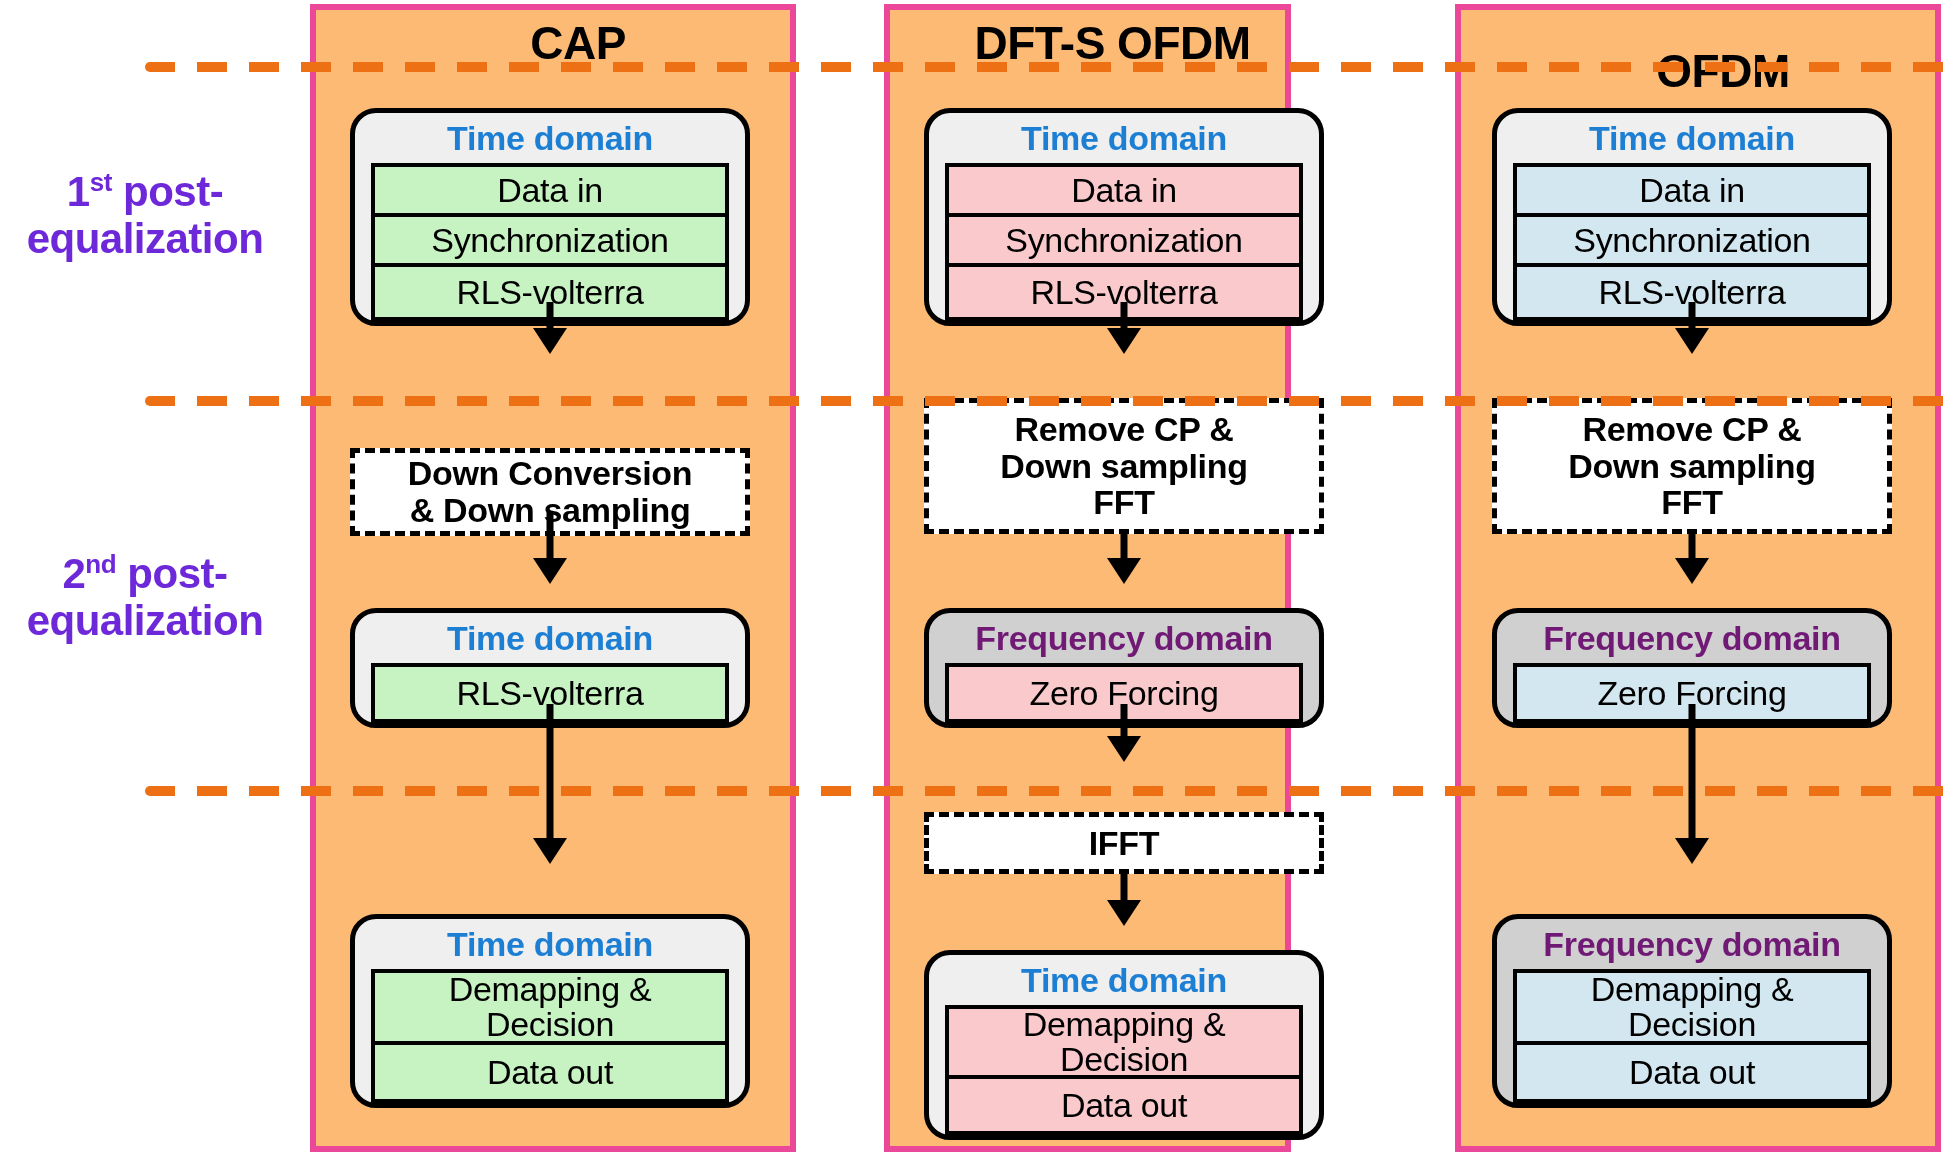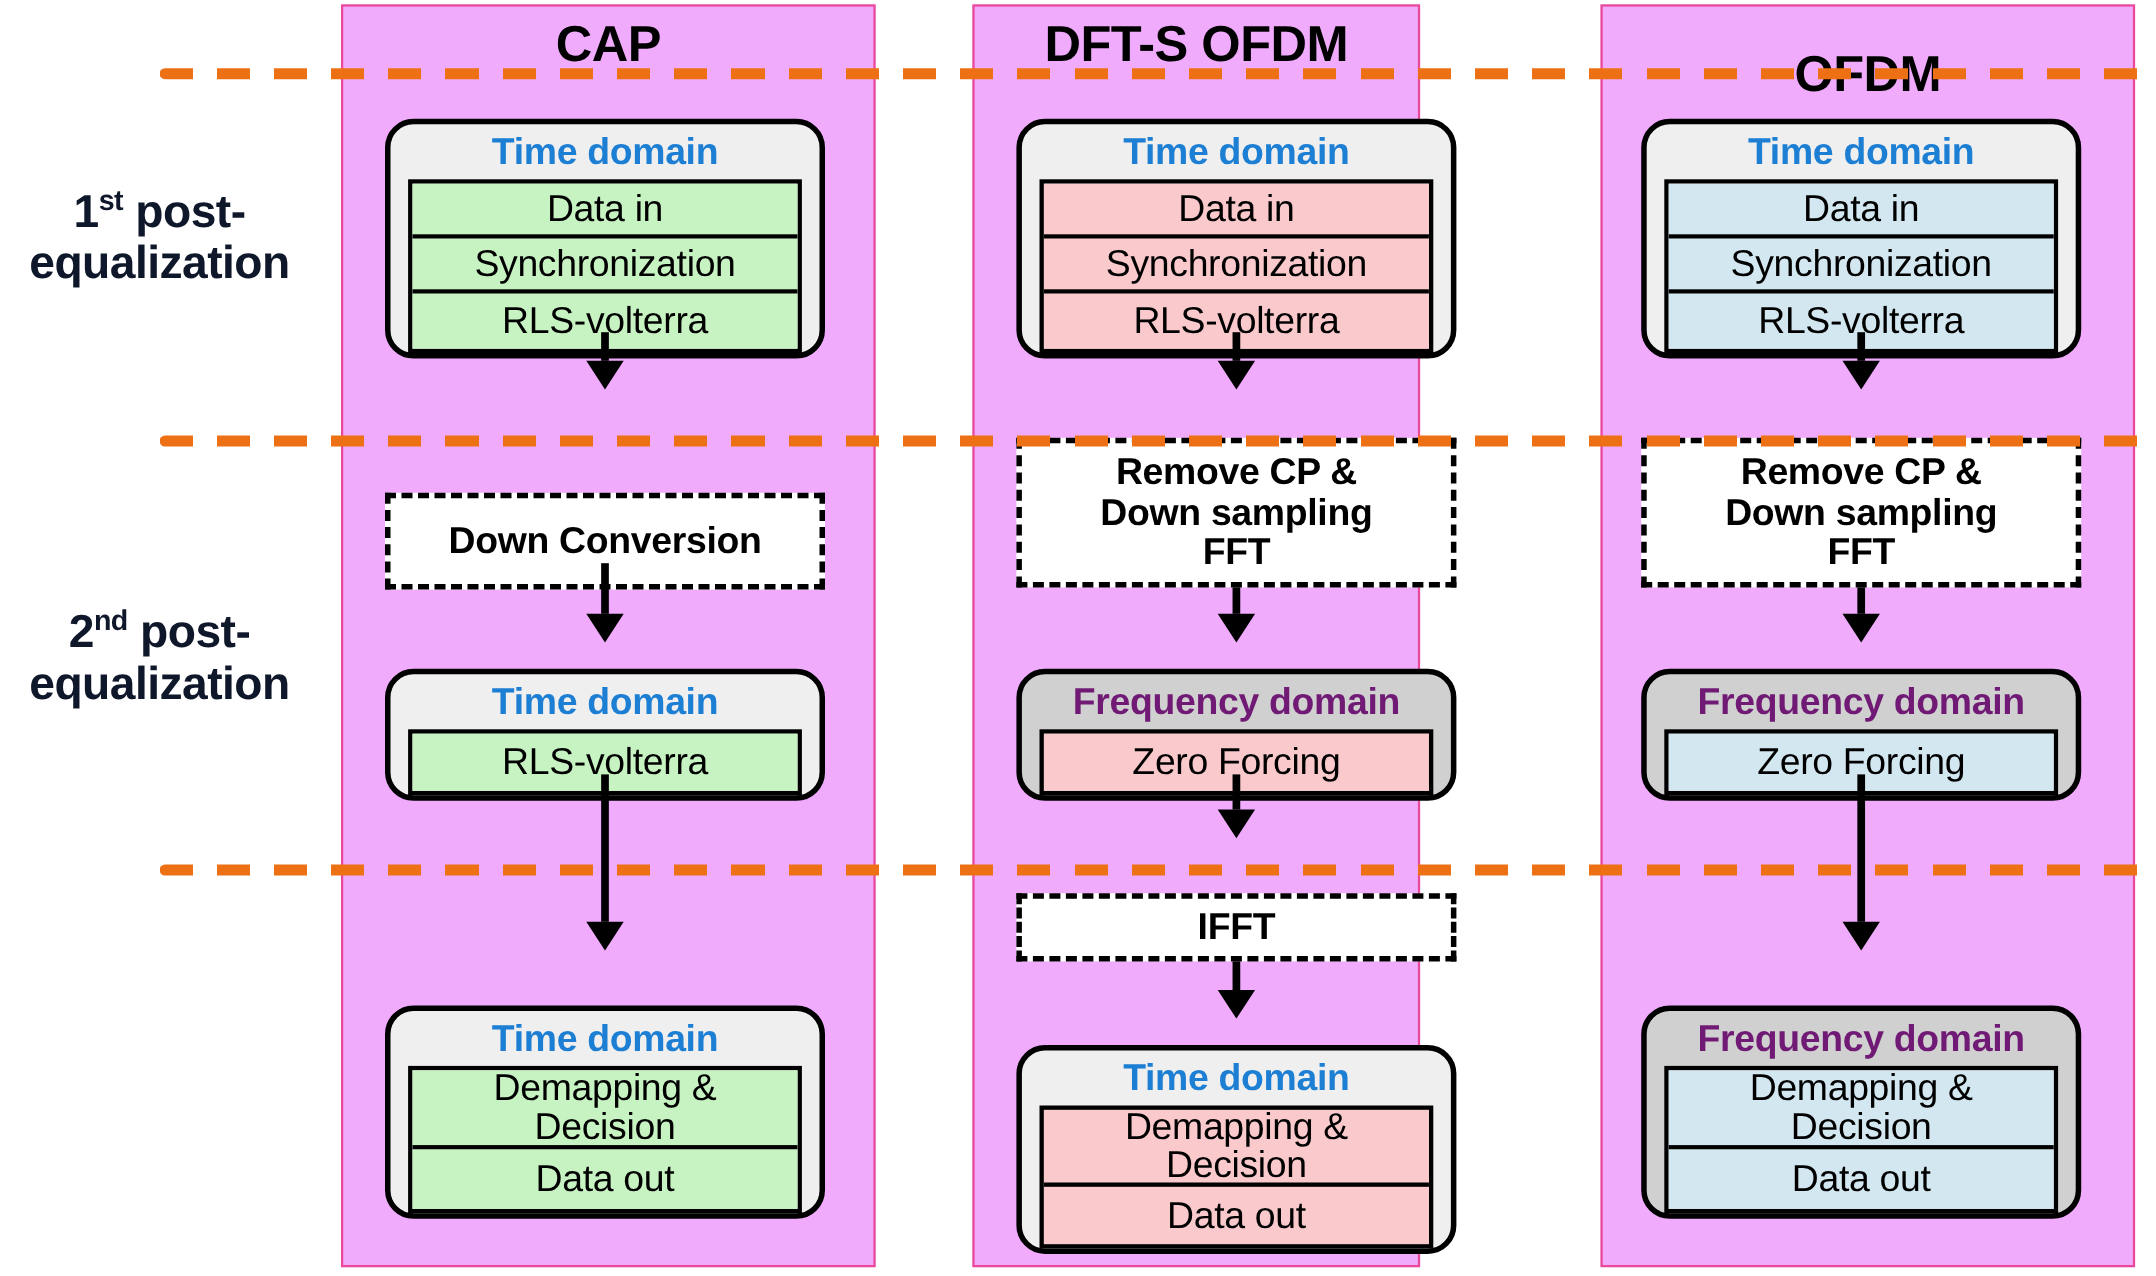--- a/index.html
+++ b/index.html
@@ -22,35 +22,36 @@
     height: 1160px;
   }
 
   
   .stage-label {
     position: absolute;
     text-align: center;
     font-weight: bold;
     font-size: 42px;
     line-height: 1.12;
-    color: #0f172a;
+    color: #6d28d9;
     letter-spacing: -0.5px;
   }
   .stage-label sup {
     font-size: 0.62em;
     vertical-align: super;
     line-height: 0;
   }
 
   
   .panel {
     position: absolute;
-    border: 2px solid #ec4899;
-    background: #f0abfc;
-    box-sizing: border-box;
+    border: 6px solid #ec4899;
+    background: #fdba74;
+    box-sizing: border-box;
+    padding-left: 25px;
   }
   .panel-title {
     position: absolute;
     width: 100%;
     text-align: center;
     font-weight: bold;
     font-size: 46px;
     color: #000000;
     letter-spacing: -0.5px;
   }
@@ -186,21 +187,21 @@
     </div>
   </div>
 
   <div class="arrow" style="left:530px; top:302px; width:40px; height:52px;">
     <div class="shaft" style="height:26px;"></div>
     <div class="head"></div>
   </div>
 
   <div class="dashed-box" style="left:350px; top:424px; width:400px; height:88px;margin-top:24px;">
     <div>
-      <span>Down Conversion</span><br>
+      <span>Down Conversion</span><br><span>&amp; Down sampling</span>
     </div>
   </div>
 
   <div class="arrow" style="left:530px; top:512px; width:40px; height:72px;">
     <div class="shaft" style="height:46px;"></div>
     <div class="head"></div>
   </div>
 
   <div class="group time" style="left:350px; top:584px; width:400px; height:120px;">
     <div class="group-title time">Time domain</div>

